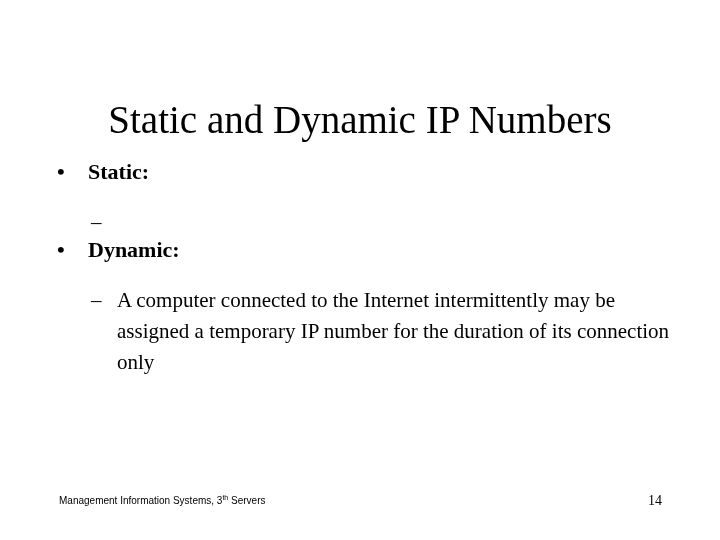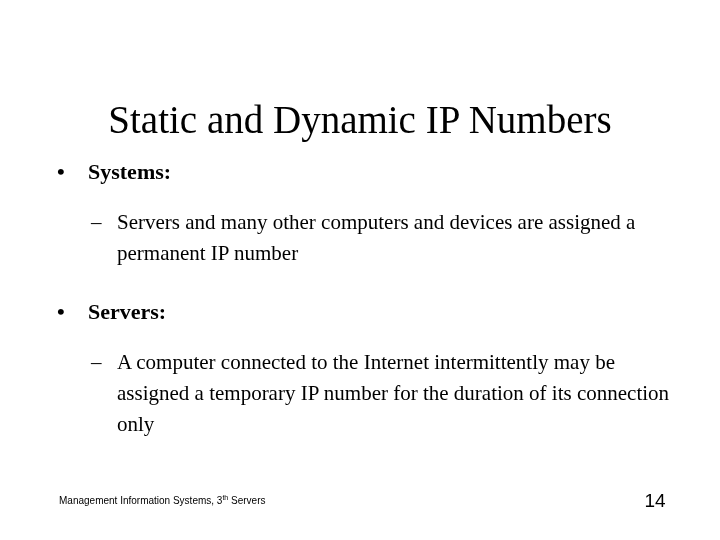--- a/index.html
+++ b/index.html
@@ -114,56 +114,55 @@
     vertical-align: super;
     line-height: 0;
   }
 
   .footer-pagenum {
     position: absolute;
     left: 640px;
     top: 492px;
     width: 30px;
     text-align: center;
-    font-family: Liberation Sans, sans-serif;
-    font-size: 19px;
+    font-family: Liberation Serif, serif;
+    font-size: 14px;
     font-weight: 400;
     line-height: 18px;
     color: #000000;
   }
 </style>
 </head>
 <body>
 
 <div class="slide">
 
   <h1 class="slide-title">Static and Dynamic IP Numbers</h1>
 
   <div class="body-block">
 
     <div class="bullet-group">
       <div class="lvl1">
         <span class="marker">•</span>
-        <span>Systems:</span>
+        <span>Static:</span>
       </div>
 
       <div class="gap-after-lvl1"></div>
 
       <div class="lvl2">
         <span class="marker">–</span>
-        <span>Servers and many other computers and devices are assigned a permanent IP number</span>
       </div>
     </div>
 
     <div class="gap-after-lvl2"></div>
 
     <div class="bullet-group">
       <div class="lvl1">
         <span class="marker">•</span>
-        <span>Servers:</span>
+        <span>Dynamic:</span>
       </div>
 
       <div class="gap-after-lvl1"></div>
 
       <div class="lvl2">
         <span class="marker">–</span>
         <span>A computer connected to the Internet intermittently may be assigned a temporary IP number for the duration of its connection only</span>
       </div>
     </div>
 

